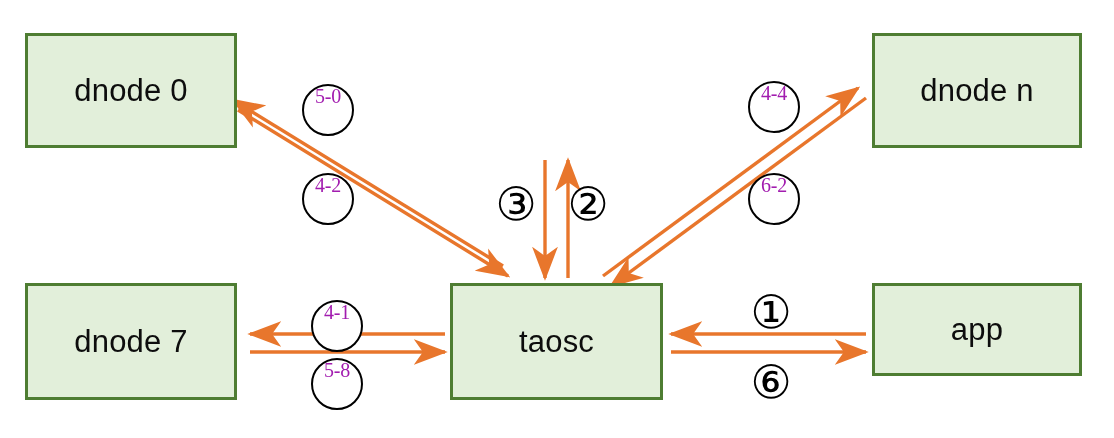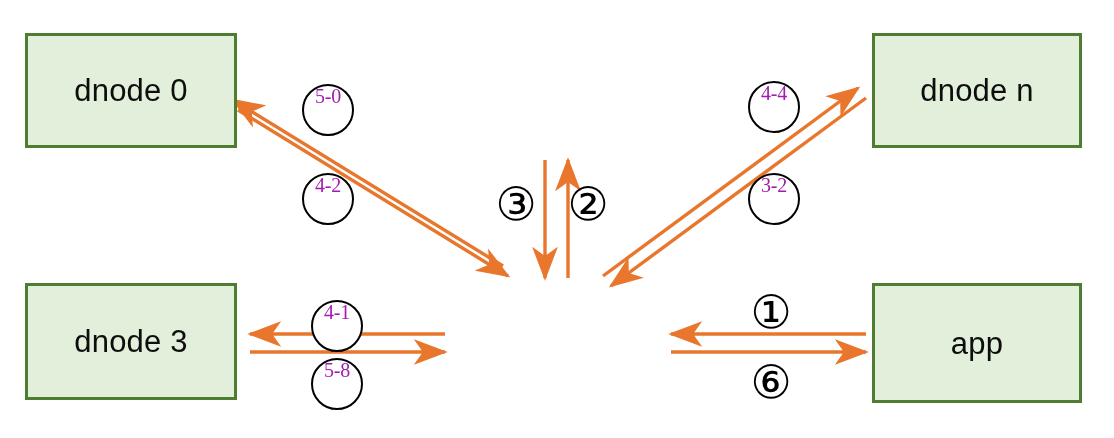--- a/index.html
+++ b/index.html
@@ -103,40 +103,43 @@
   <div class="node-box" style="left:25px;top:33px;width:212px;height:115px;">
     <span class="node-label">dnode 0</span>
   </div>
 
 
   <div class="node-box" style="left:872px;top:33px;width:210px;height:115px;">
     <span class="node-label">dnode n</span>
   </div>
 
   <div class="node-box" style="left:25px;top:283px;width:212px;height:117px;">
-    <span class="node-label">dnode 3</span>
+    <span class="node-label">dnode 7</span>
   </div>
 
+  <div class="node-box" style="left:450px;top:283px;width:213px;height:117px;">
+    <span class="node-label">taosc</span>
+  </div>
 
-  <div class="node-box" style="left:872px;top:283px;width:210px;height:120px;">
+  <div class="node-box" style="left:872px;top:283px;width:210px;height:93px;">
     <span class="node-label">app</span>
   </div>
 
   <div id="badges-group">
       <div class="badge" style="left: 302px; top: 84px;">
         <span class="badge-text">5-0</span>
       </div>
       <div class="badge" style="left: 302px; top: 173px;">
         <span class="badge-text">4-2</span>
       </div>
       <div class="badge" style="left: 748px; top: 81px;">
         <span class="badge-text">4-4</span>
       </div>
       <div class="badge" style="left: 748px; top: 173px;">
-        <span class="badge-text">3-2</span>
+        <span class="badge-text">6-2</span>
       </div>
       <div class="badge-circnum" style="left: 490px; top: 178px;">③</div>
       <div class="badge-circnum" style="left: 562px; top: 178px;">②</div>
       <div class="badge" style="left: 311px; top: 300px;">
         <span class="badge-text">4-1</span>
       </div>
       <div class="badge" style="left: 311px; top: 358px;">
         <span class="badge-text">5-8</span>
       </div>
       <div class="badge-circnum" style="left: 745px; top: 286px;">①</div>

